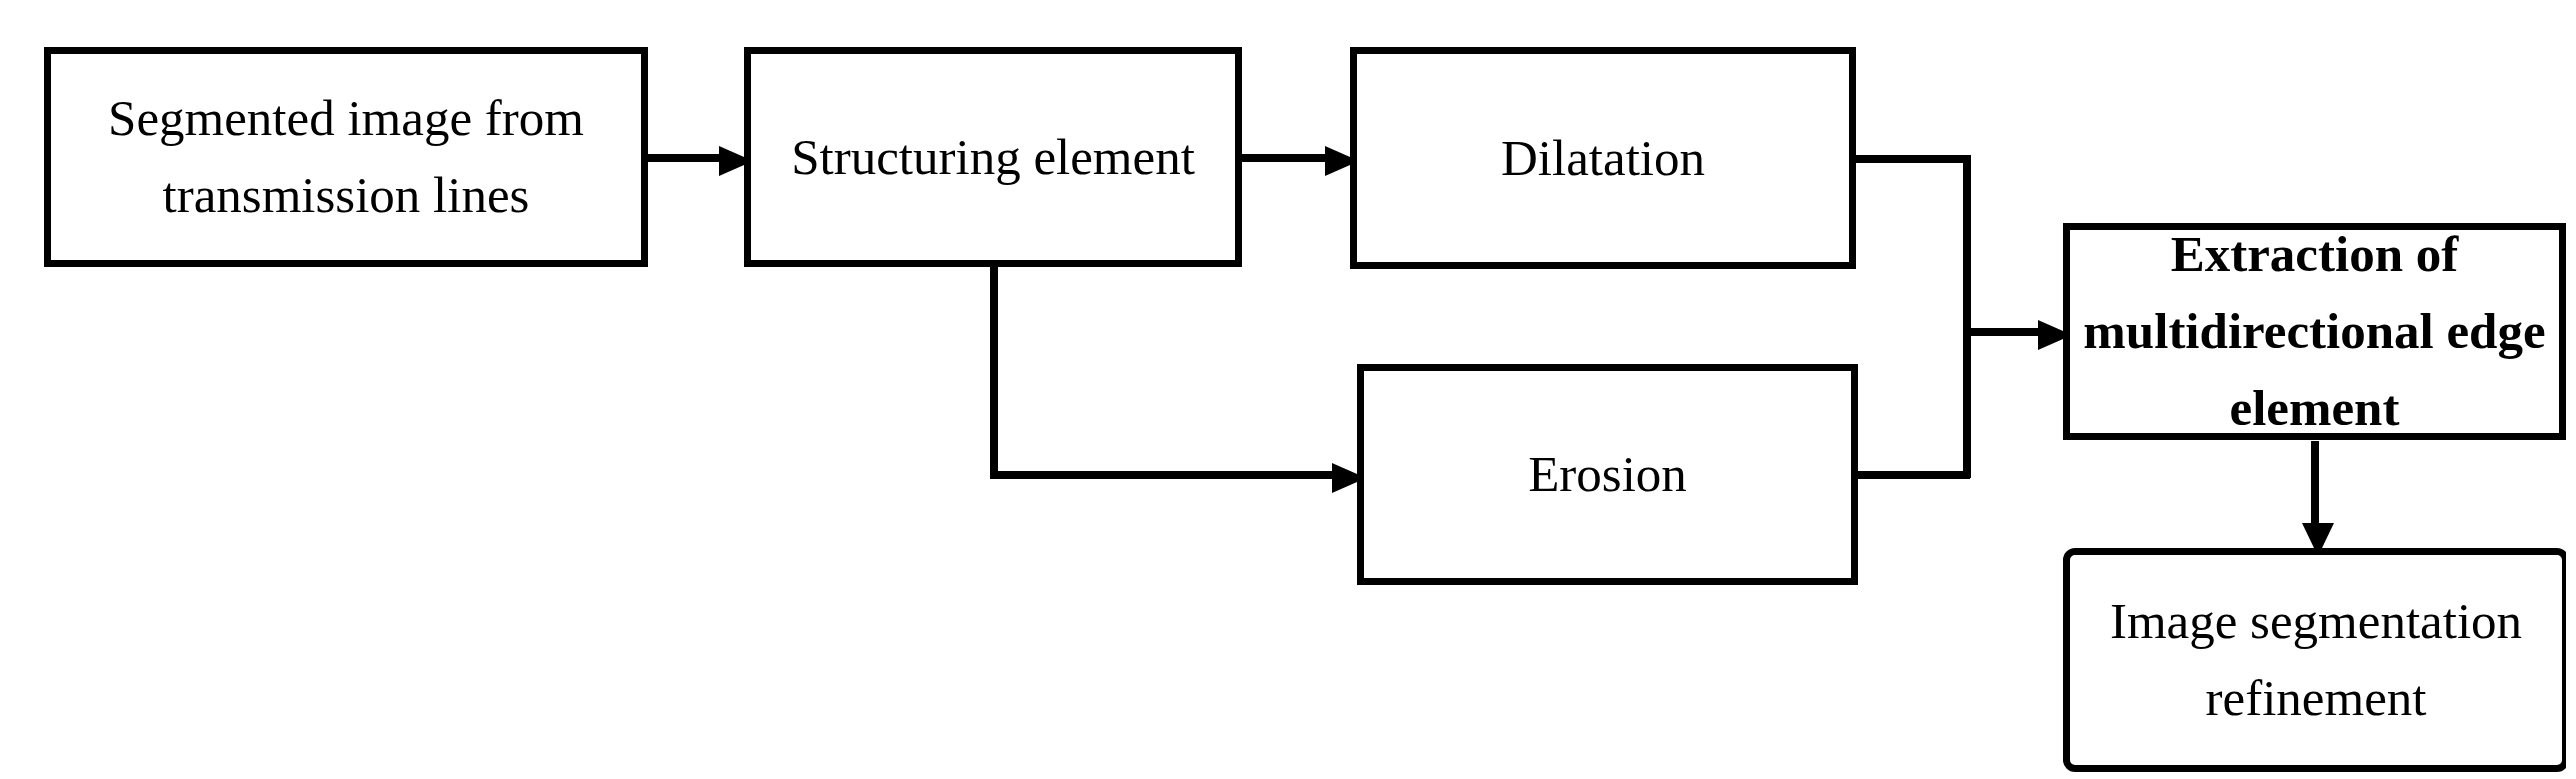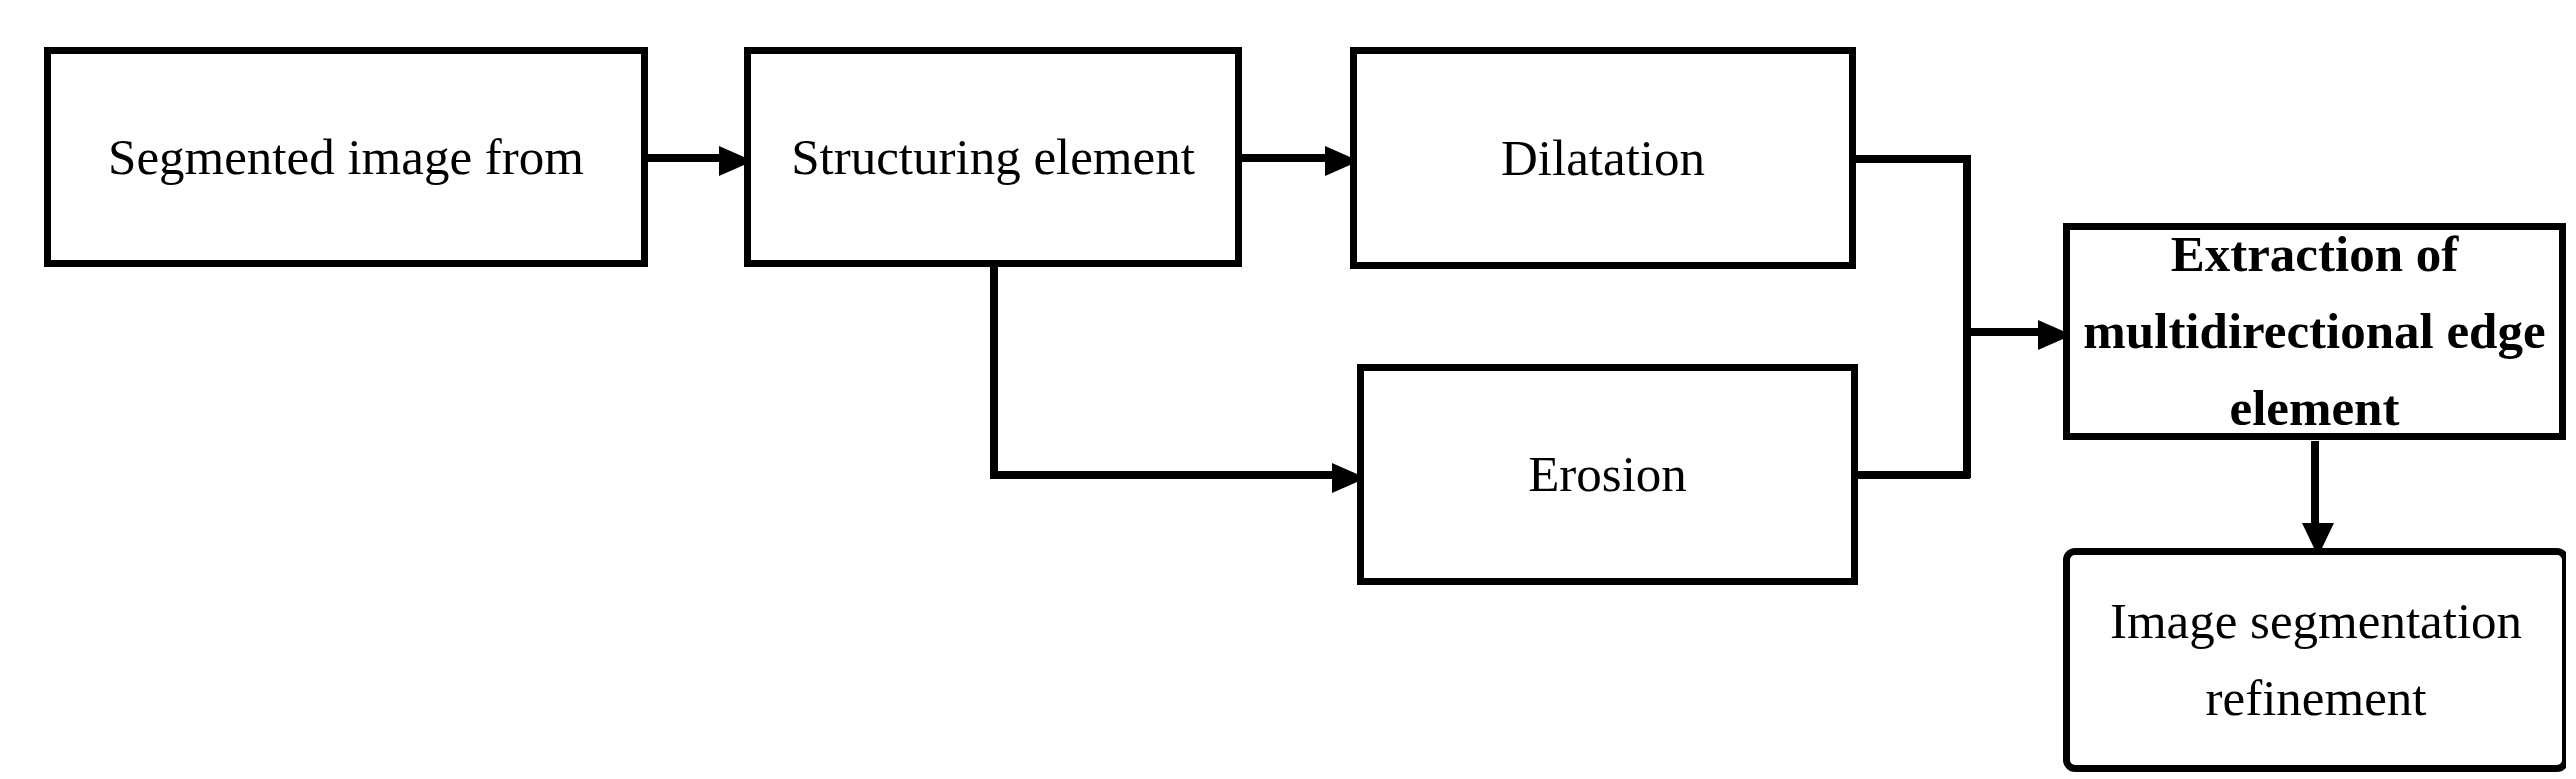--- a/index.html
+++ b/index.html
@@ -71,20 +71,21 @@
   .head-f { left: 2018px; top: 300px; }
   .head-g { left: 2282px; top: 503px; }
 </style>
 </head>
 <body>
 
 <div id="canvas">
 
   <div class="node n-segmented">
     <span class="line">Segmented image from</span>
+    <span class="line">transmission lines</span>
   </div>
 
   <div class="node n-structuring">
     <span class="line">Structuring element</span>
   </div>
 
   <div class="node n-dilatation">
     <span class="line">Dilatation</span>
   </div>
 

